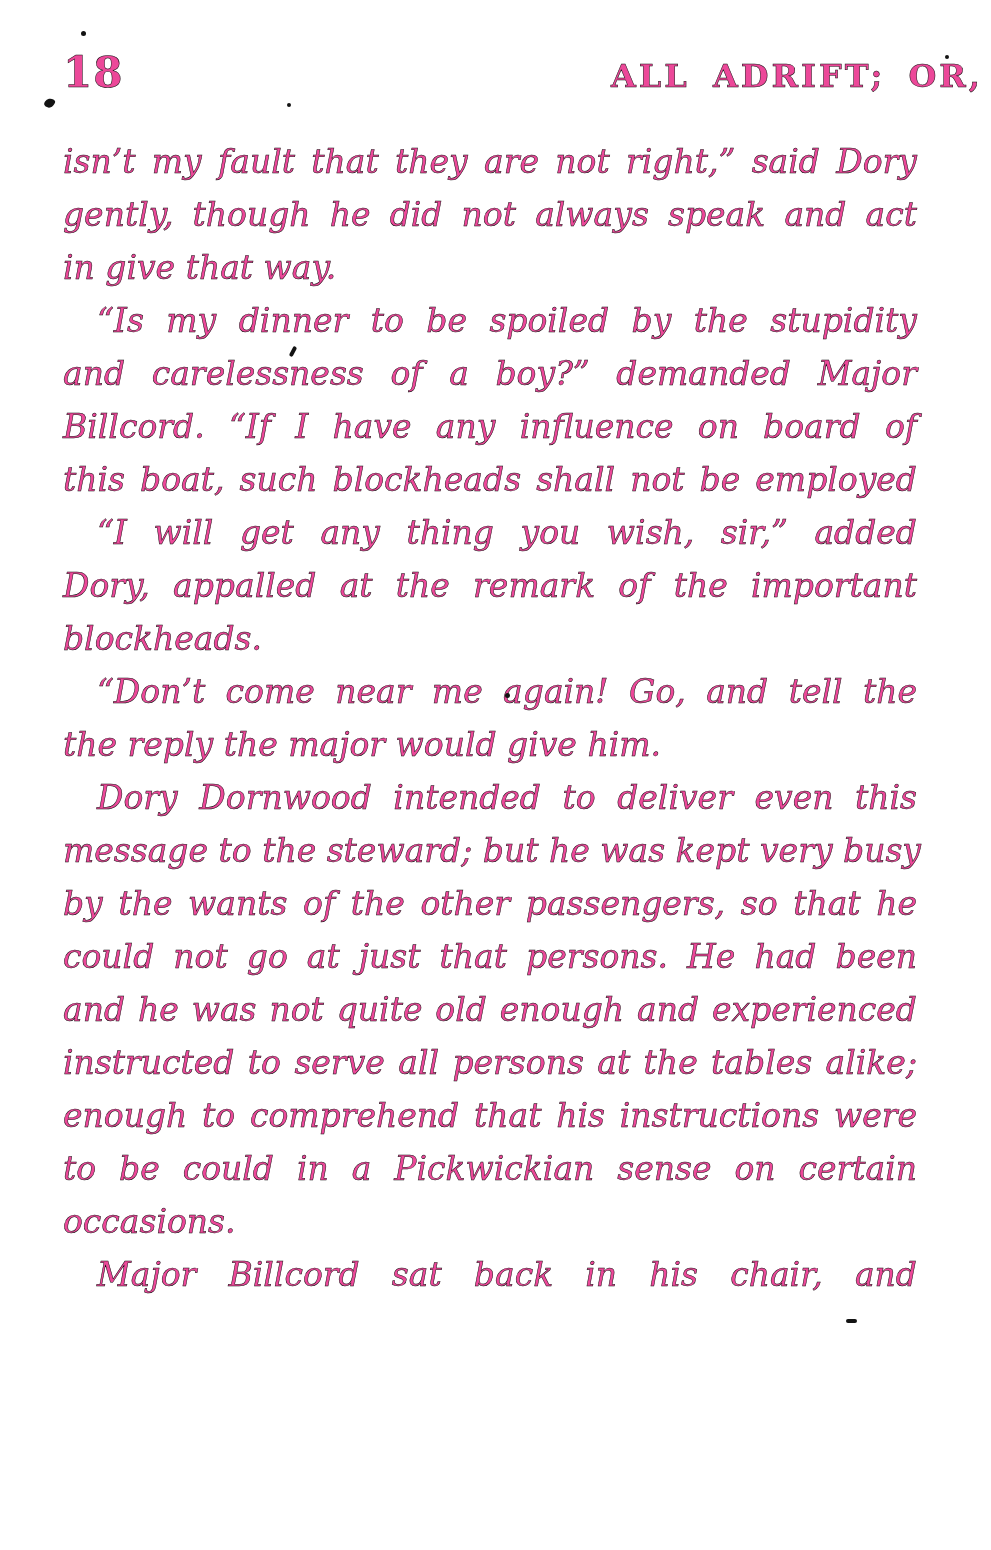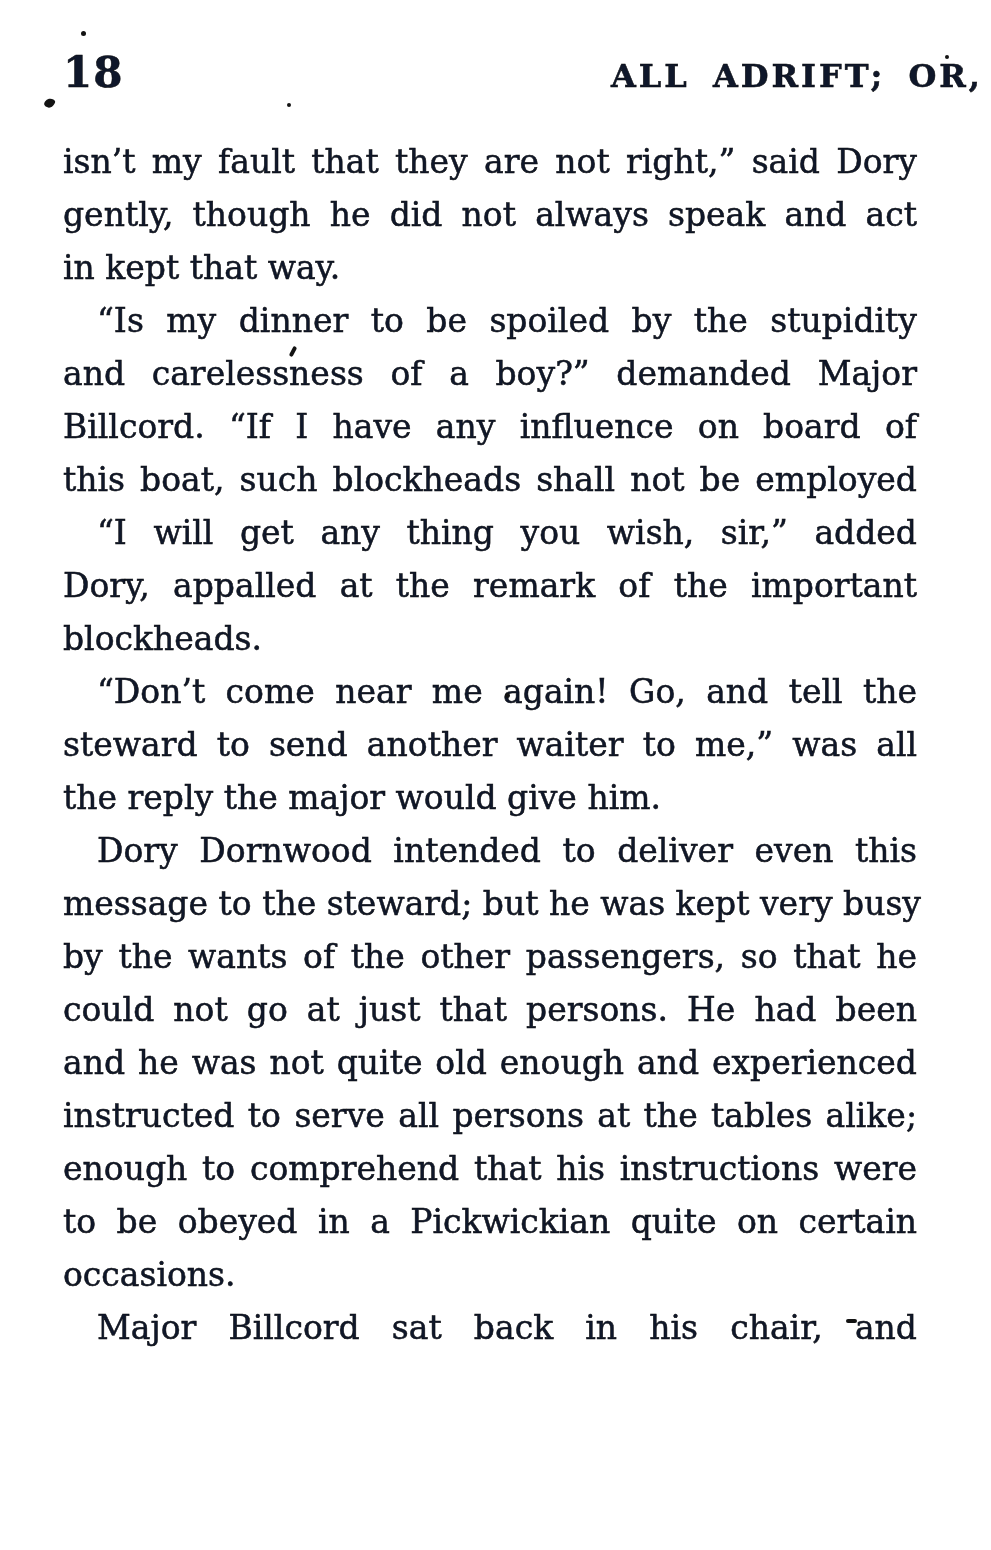--- a/index.html
+++ b/index.html
@@ -8,21 +8,21 @@
     padding: 0;
     background: #ffffff;
   }
   .page {
     position: relative;
     width: 991px;
     height: 1550px;
     background: #ffffff;
     overflow: hidden;
     font-family: "DejaVu Serif", "Liberation Serif", serif;
-    color: #0f172a;
+    color: #ec4899;
     -webkit-text-stroke: 0.5px #0b0b0b;
   }
   .page-number {
     position: absolute;
     left: 63px;
     top: 52px;
     font-size: 42px;
     line-height: 1;
     font-weight: bold;
     letter-spacing: 1px;
@@ -49,20 +49,21 @@
   .paragraph {
     margin: 0;
   }
   .line {
     line-height: 53px;
     height: 53px;
     text-align: justify;
     text-align-last: justify;
     white-space: nowrap;
     overflow: visible;
+    font-style: italic;
   }
   .line.indent {
     padding-left: 34px;
   }
   .line.is-last {
     text-align-last: left;
   }
   
   .speck {
     position: absolute;
@@ -86,47 +87,46 @@
 <div class="page">
 
   <div class="page-number">18</div>
 
   <div class="running-header">ALL ADRIFT; OR,</div>
 
   <div class="body-text" id="body-text">
       <div class="paragraph">
         <div class="line">isn’t my fault that they are not right,” said Dory</div>
         <div class="line">gently, though he did not always speak and act</div>
-        <div class="line is-last">in kept that way.</div>
+        <div class="line is-last">in give that way.</div>
       </div>
       <div class="paragraph">
         <div class="line indent">“Is my dinner to be spoiled by the stupidity</div>
         <div class="line">and carelessness of a boy?” demanded Major</div>
         <div class="line">Billcord. “If I have any influence on board of</div>
         <div class="line">this boat, such blockheads shall not be employed</div>
       </div>
       <div class="paragraph">
         <div class="line indent">“I will get any thing you wish, sir,” added</div>
         <div class="line">Dory, appalled at the remark of the important</div>
         <div class="line is-last">blockheads.</div>
       </div>
       <div class="paragraph">
         <div class="line indent">“Don’t come near me again! Go, and tell the</div>
-        <div class="line">steward to send another waiter to me,” was all</div>
         <div class="line is-last">the reply the major would give him.</div>
       </div>
       <div class="paragraph">
         <div class="line indent">Dory Dornwood intended to deliver even this</div>
         <div class="line">message to the steward; but he was kept very busy</div>
         <div class="line">by the wants of the other passengers, so that he</div>
         <div class="line">could not go at just that persons. He had been</div>
         <div class="line">and he was not quite old enough and experienced</div>
         <div class="line">instructed to serve all persons at the tables alike;</div>
         <div class="line">enough to comprehend that his instructions were</div>
-        <div class="line">to be obeyed in a Pickwickian quite on certain</div>
+        <div class="line">to be could in a Pickwickian sense on certain</div>
         <div class="line is-last">occasions.</div>
       </div>
       <div class="paragraph">
         <div class="line indent">Major Billcord sat back in his chair, and</div>
       </div>
     </div>
 
   <span class="speck speck-dot-a"></span>
   <span class="speck speck-comma"></span>
   <span class="speck speck-dot-b"></span>

